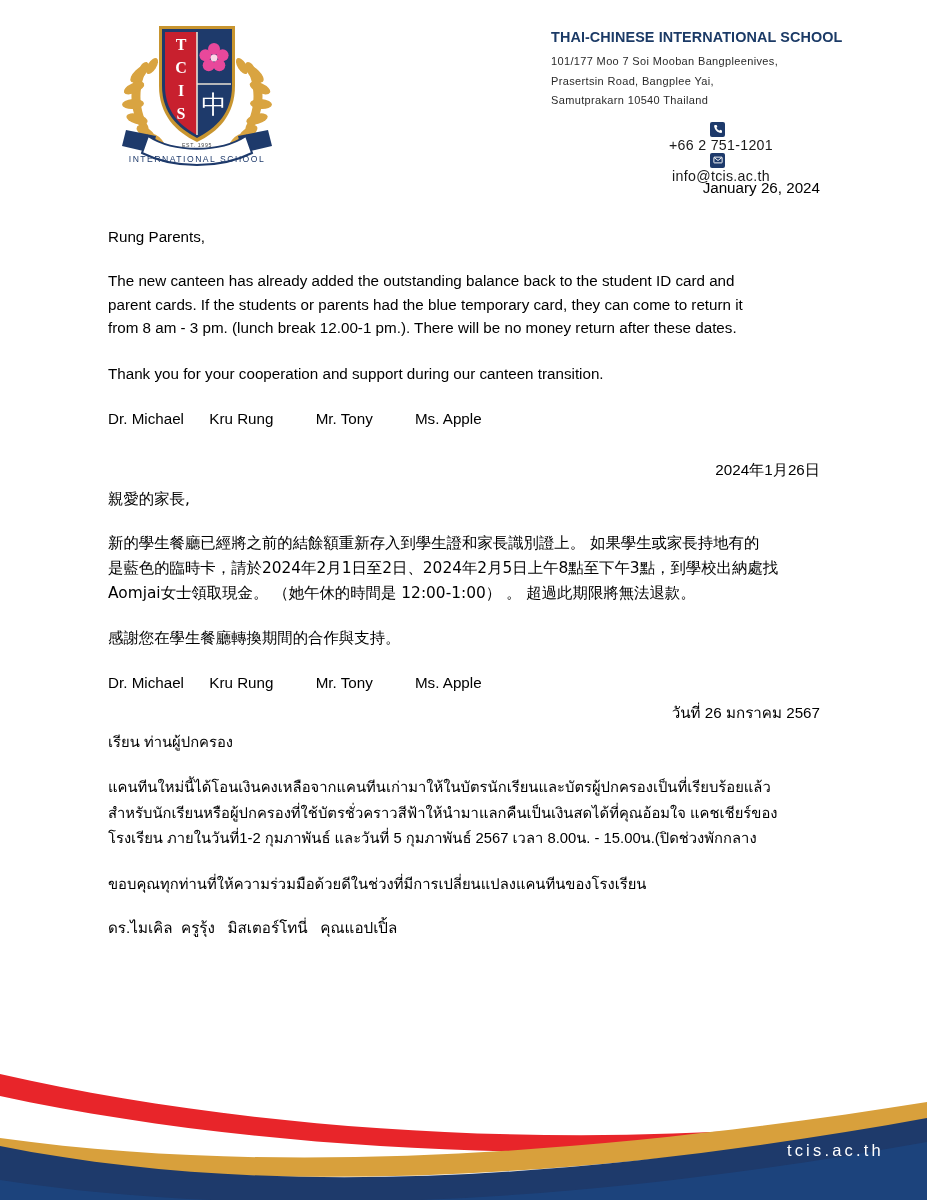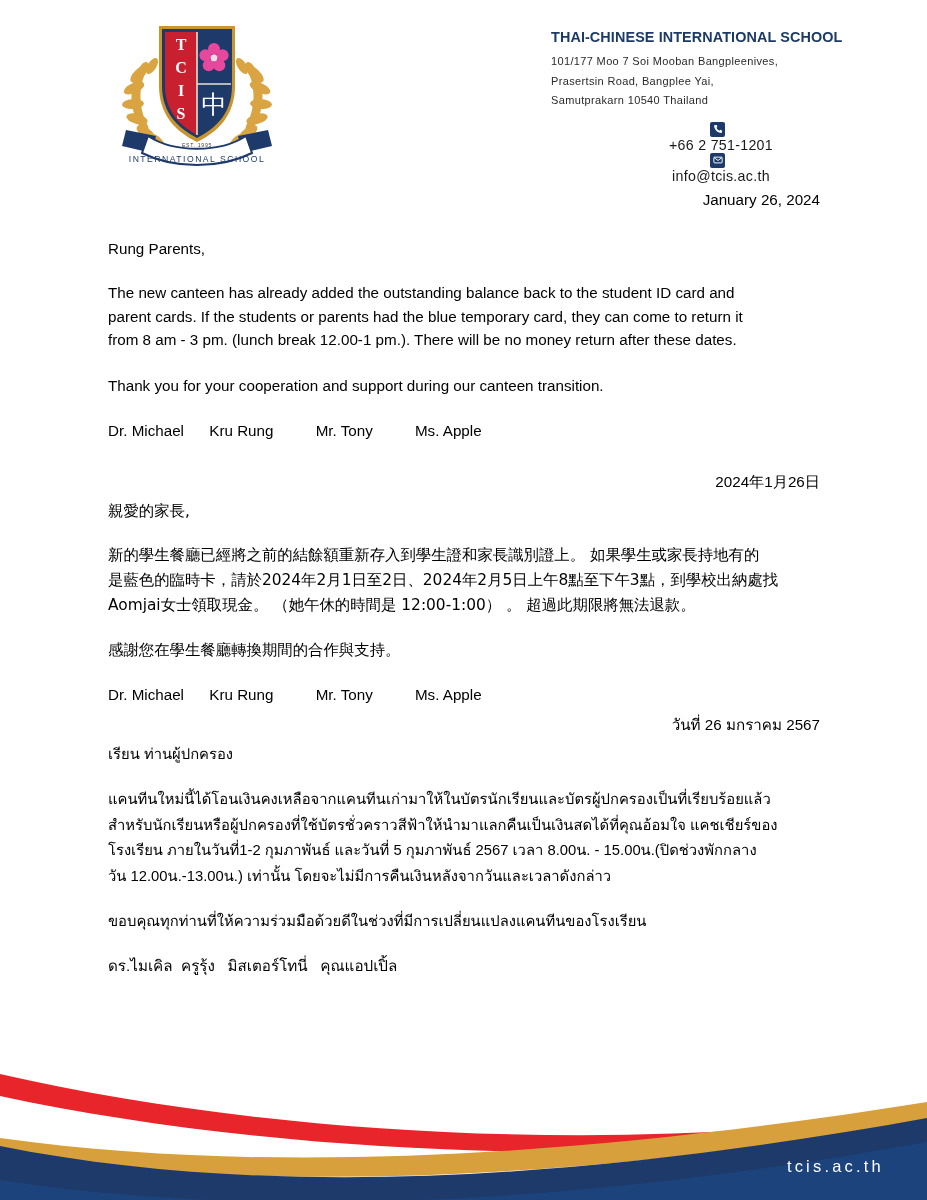--- a/index.html
+++ b/index.html
@@ -82,21 +82,20 @@
   
   .doc {
     position: absolute;
     left: 108px;
     top: 0;
     width: 712px;
   }
   .date-right {
     text-align: right;
     font-size: 15.2px;
-    margin-top: 12px;
   }
   .latin {
     font-family: "Liberation Sans", sans-serif;
     font-size: 15.2px;
     line-height: 23.5px;
   }
   .cjk {
     font-family: "DejaVu Sans", "Liberation Sans", sans-serif;
     font-size: 15.4px;
     line-height: 25px;
@@ -118,21 +117,21 @@
     position: absolute;
     left: 0;
     bottom: 0;
     width: 927px;
     height: 170px;
   }
   .footer svg { display: block; }
   .site-url {
     position: absolute;
     right: 43px;
-    bottom: 24px;
+    bottom: 40px;
     color: #ffffff;
     font-size: 16.5px;
     letter-spacing: 3.2px;
     font-family: "Liberation Sans", sans-serif;
   }
 </style>
 </head>
 <body>
 
 <div class="page">
@@ -264,21 +263,20 @@
 
     <div class="blk thai" style="top:700px;">
       <div class="date-right">วันที่ 26 มกราคม 2567</div>
       <div style="height:4px;"></div>
       <div>เรียน ท่านผู้ปกครอง</div>
       <div style="height:20px;"></div>
       <div>
         <div>แคนทีนใหม่นี้ได้โอนเงินคงเหลือจากแคนทีนเก่ามาให้ในบัตรนักเรียนและบัตรผู้ปกครองเป็นที่เรียบร้อยแล้ว</div>
         <div>สำหรับนักเรียนหรือผู้ปกครองที่ใช้บัตรชั่วคราวสีฟ้าให้นำมาแลกคืนเป็นเงินสดได้ที่คุณอ้อมใจ แคชเชียร์ของ</div>
         <div>โรงเรียน ภายในวันที่1-2 กุมภาพันธ์ และวันที่ 5 กุมภาพันธ์ 2567 เวลา 8.00น. - 15.00น.(ปิดช่วงพักกลาง</div>
-        <div>วัน 12.00น.-13.00น.) เท่านั้น โดยจะไม่มีการคืนเงินหลังจากวันและเวลาดังกล่าว</div>
       </div>
       <div style="height:20px;"></div>
       <div>ขอบคุณทุกท่านที่ให้ความร่วมมือด้วยดีในช่วงที่มีการเปลี่ยนแปลงแคนทีนของโรงเรียน</div>
       <div style="height:18px;"></div>
       <div class="sig thai">ดร.ไมเคิล  ครูรุ้ง   มิสเตอร์โทนี่   คุณแอปเปิ้ล</div>
     </div>
   </div>
 
   <div class="footer">
     <svg width="927" height="170" viewBox="0 0 927 170" preserveAspectRatio="none">

